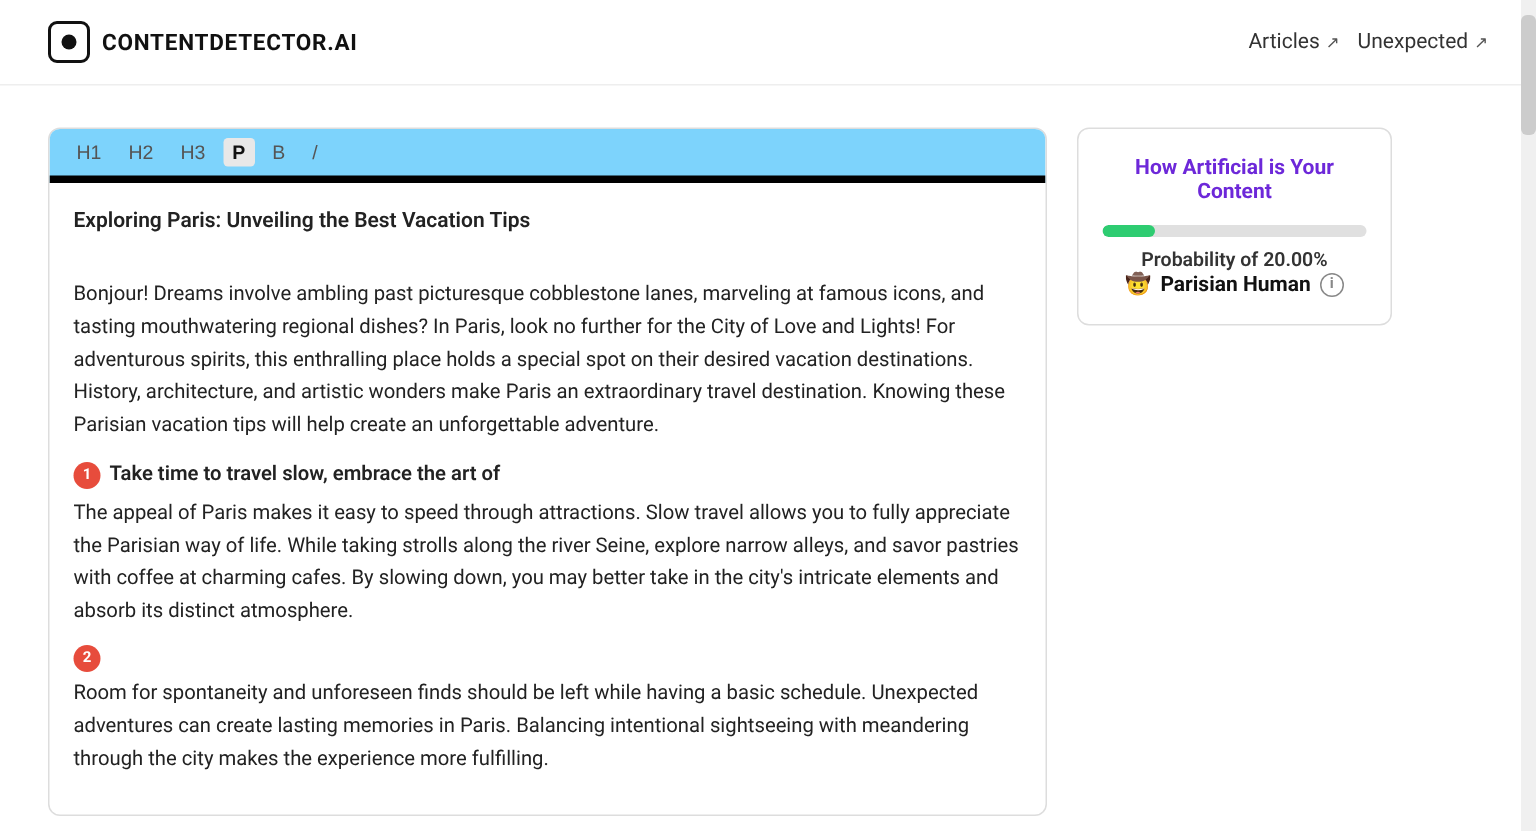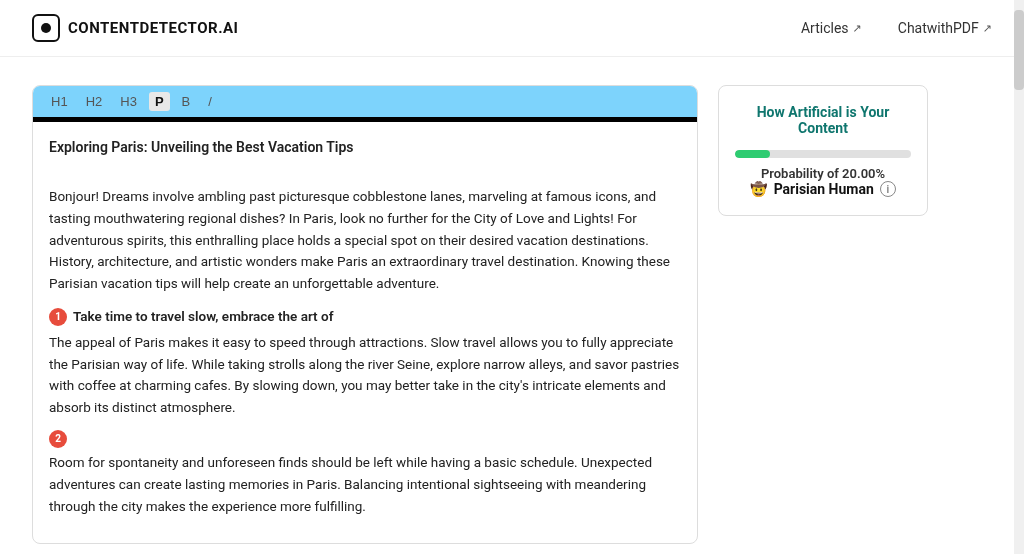--- a/index.html
+++ b/index.html
@@ -38,21 +38,21 @@
       justify-content: center;
     }
     .logo-dot {
       width: 10px;
       height: 10px;
       background: #111;
       border-radius: 50%;
     }
     .navbar-links {
       display: flex;
-      gap: 36px;
+      gap: 12px;
       align-items: center;
     }
     .navbar-link {
       color: #333;
       font-size: 14px;
       text-decoration: none;
       display: flex;
       align-items: center;
       gap: 4px;
     }
@@ -176,21 +176,21 @@
       width: 210px;
       border: 1px solid #ddd;
       border-radius: 8px;
       padding: 18px 16px;
       background: #fff;
       flex-shrink: 0;
     }
     .result-panel-title {
       font-size: 14px;
       font-weight: 700;
-      color: #0f766e;
+      color: #6d28d9;
       text-align: center;
       margin-bottom: 14px;
     }
     .probability-bar-bg {
       width: 100%;
       height: 8px;
       background: #e0e0e0;
       border-radius: 4px;
       margin-bottom: 8px;
       overflow: hidden;
@@ -240,21 +240,21 @@
       <div class="logo-dot"></div>
     </div>
     <span>CONTENTDETECTOR.AI</span>
   </div>
   <div class="navbar-links">
     <a class="navbar-link">
       <span>Articles</span>
       <span class="ext-icon">↗</span>
     </a>
     <a class="navbar-link">
-      <span>ChatwithPDF</span>
+      <span>Unexpected</span>
       <span class="ext-icon">↗</span>
     </a>
   </div>
 </nav>
 
 <div class="scrollbar">
   <div class="scrollbar-thumb"></div>
 </div>
 
 <div class="main-content">

